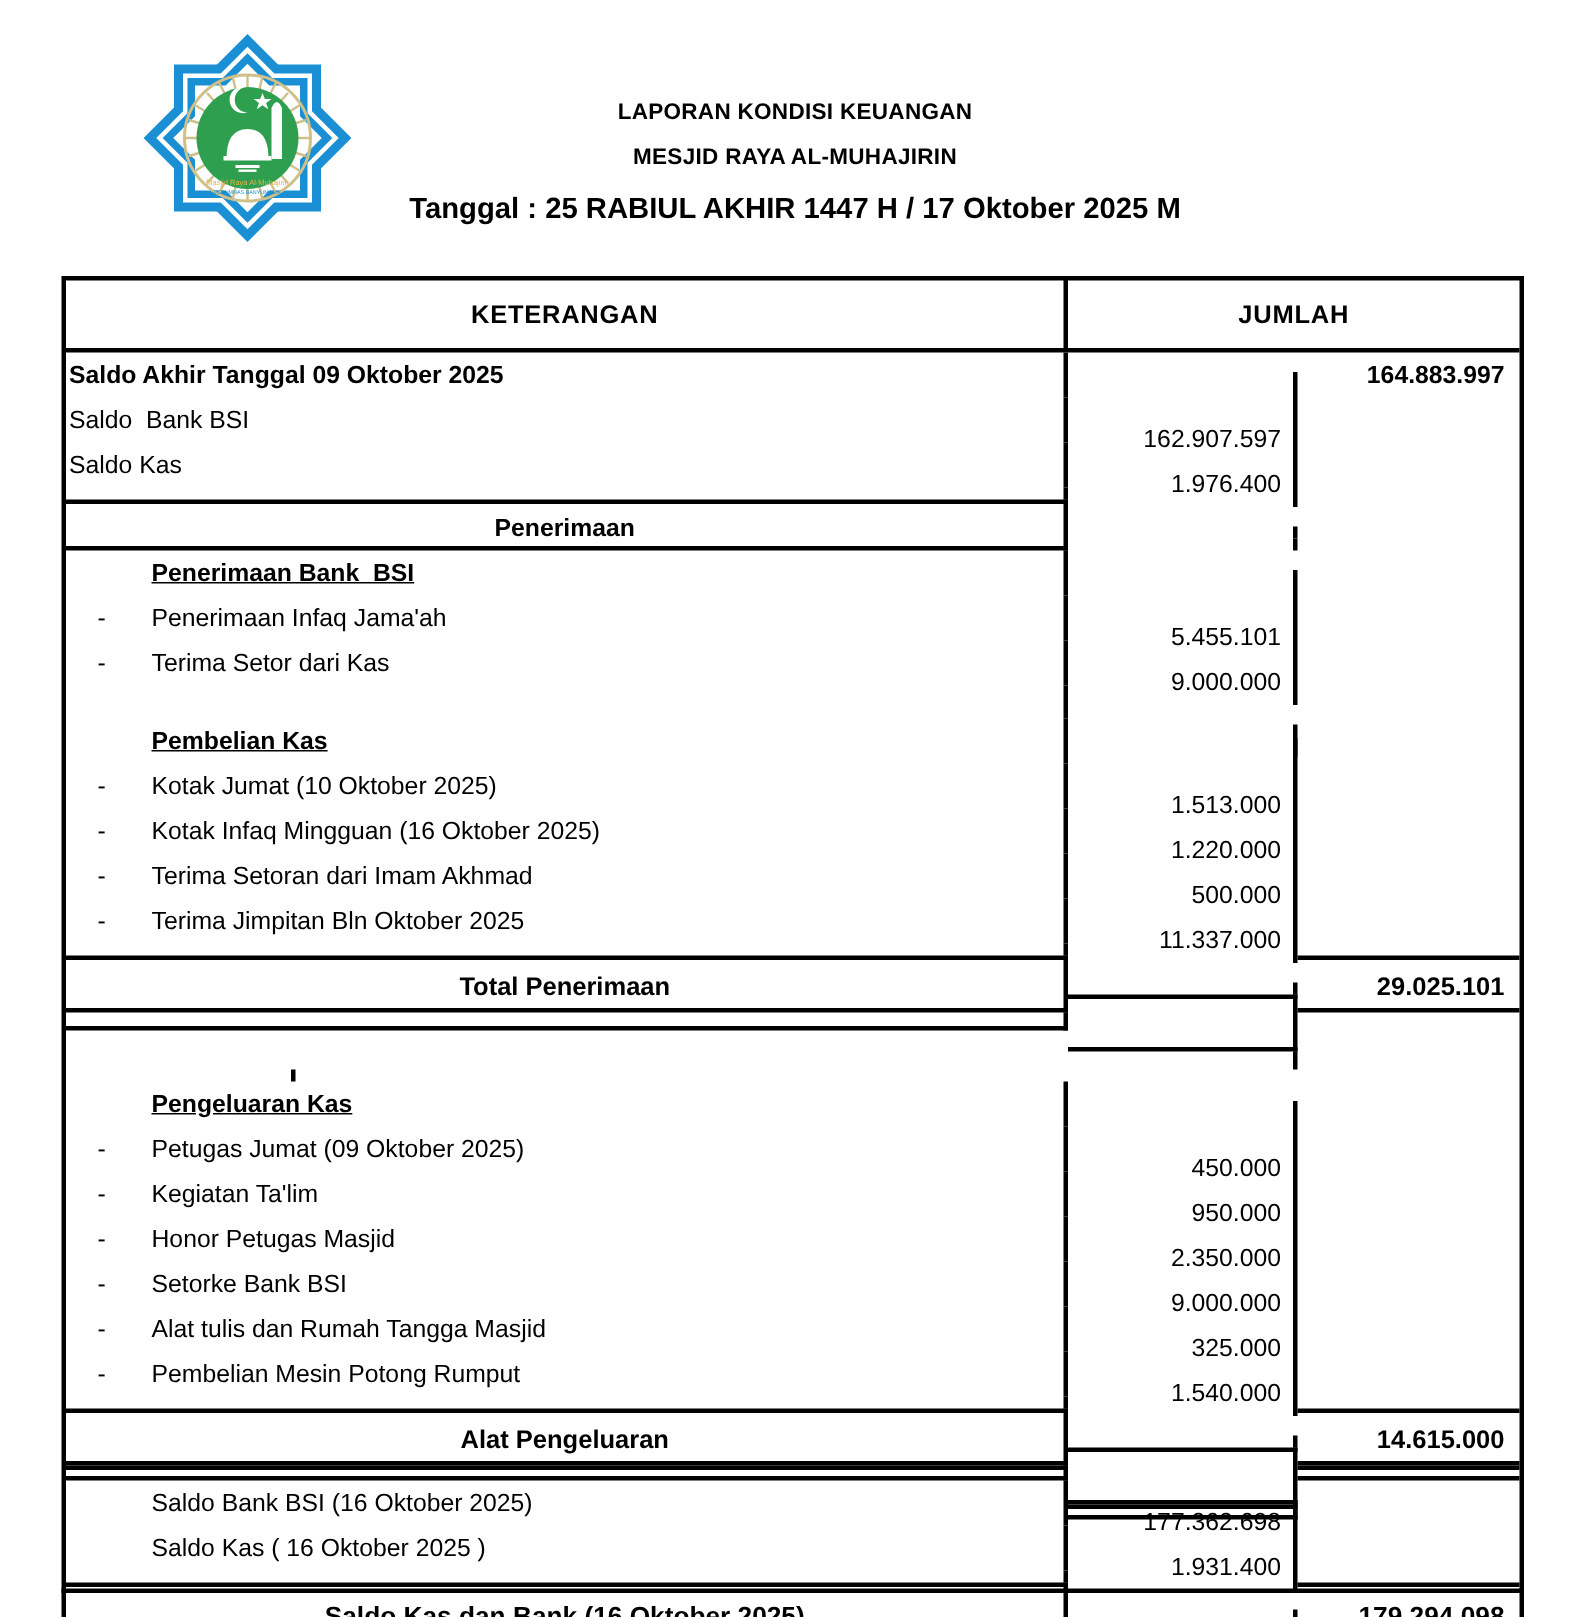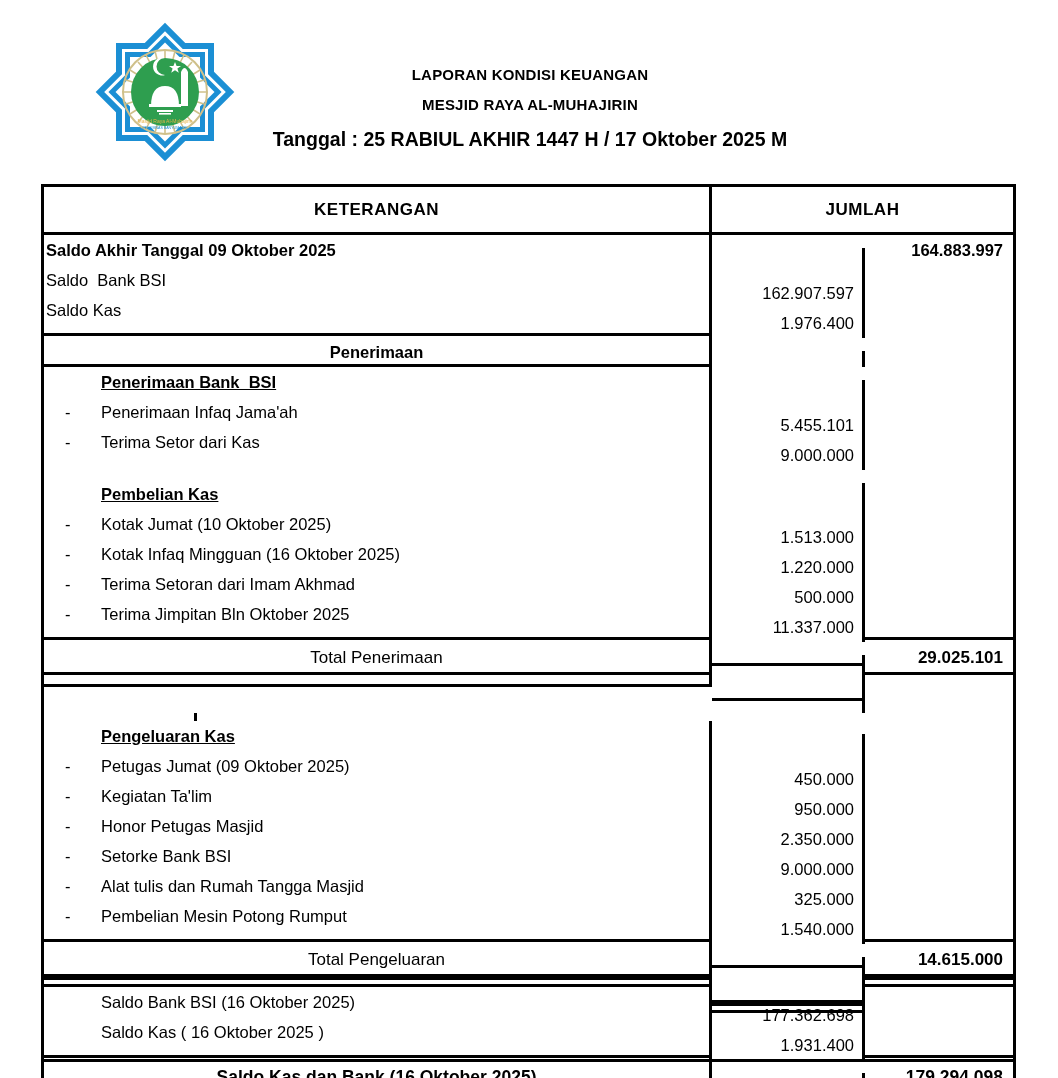--- a/index.html
+++ b/index.html
@@ -164,21 +164,21 @@
     border-right: 3px solid #000;
     box-sizing: border-box;
   }
 
   
   .total-row { height: 38px; }
   .total-ket {
     height: 38px;
     line-height: 36px;
     text-align: center;
-    font-weight: normal;
+    font-weight: bold;
     font-size: 17px;
     border-top: 3px solid #000;
     border-bottom: 3px solid #000;
     border-right: 3px solid #000;
     box-sizing: border-box;
   }
   .total-sub {
     height: 38px;
     border-top: 3px solid #000;
     border-bottom: 3px solid #000;
@@ -507,21 +507,21 @@
     <div class="c-tot"></div>
   </div>
 
   <div class="row small-gap-row">
     <div class="c-ket small-gap-ket"></div>
     <div class="c-sub small-gap-sub"></div>
     <div class="c-tot small-gap-tot"></div>
   </div>
 
   <div class="row total-row">
-    <div class="c-ket total-ket">Total Pengeluaran</div>
+    <div class="c-ket total-ket">Alat Pengeluaran</div>
     <div class="c-sub total-sub"></div>
     <div class="c-tot total-tot">14.615.000</div>
   </div>
 
   <div class="row dbl-row">
     <div class="c-ket dbl-ket"></div>
     <div class="c-sub dbl-sub"></div>
     <div class="c-tot dbl-tot"></div>
   </div>
 

